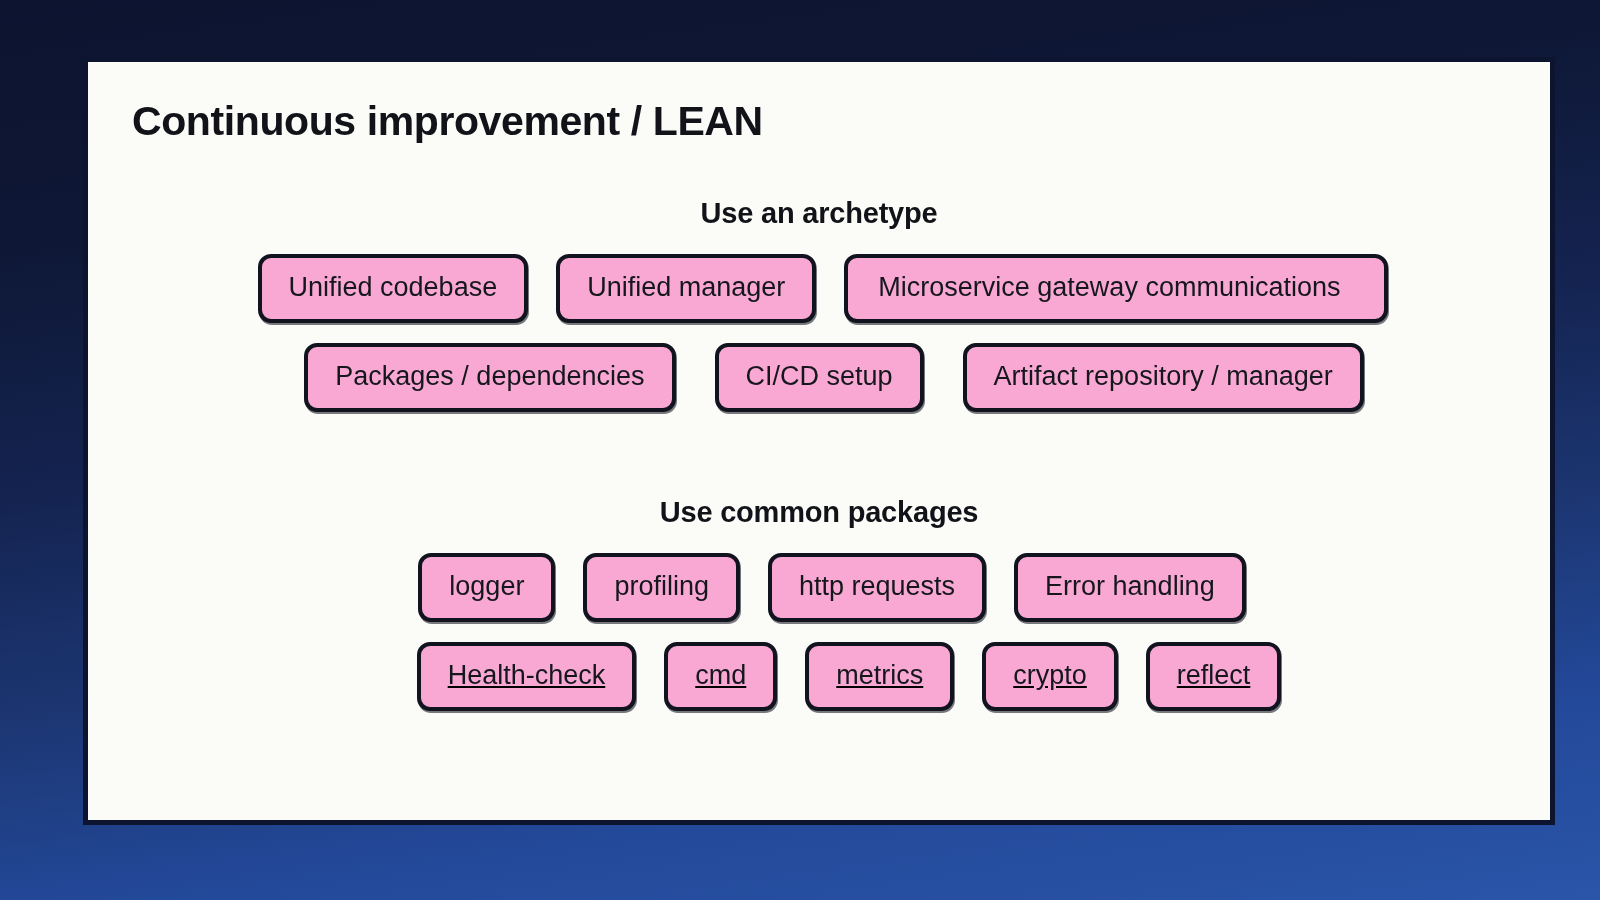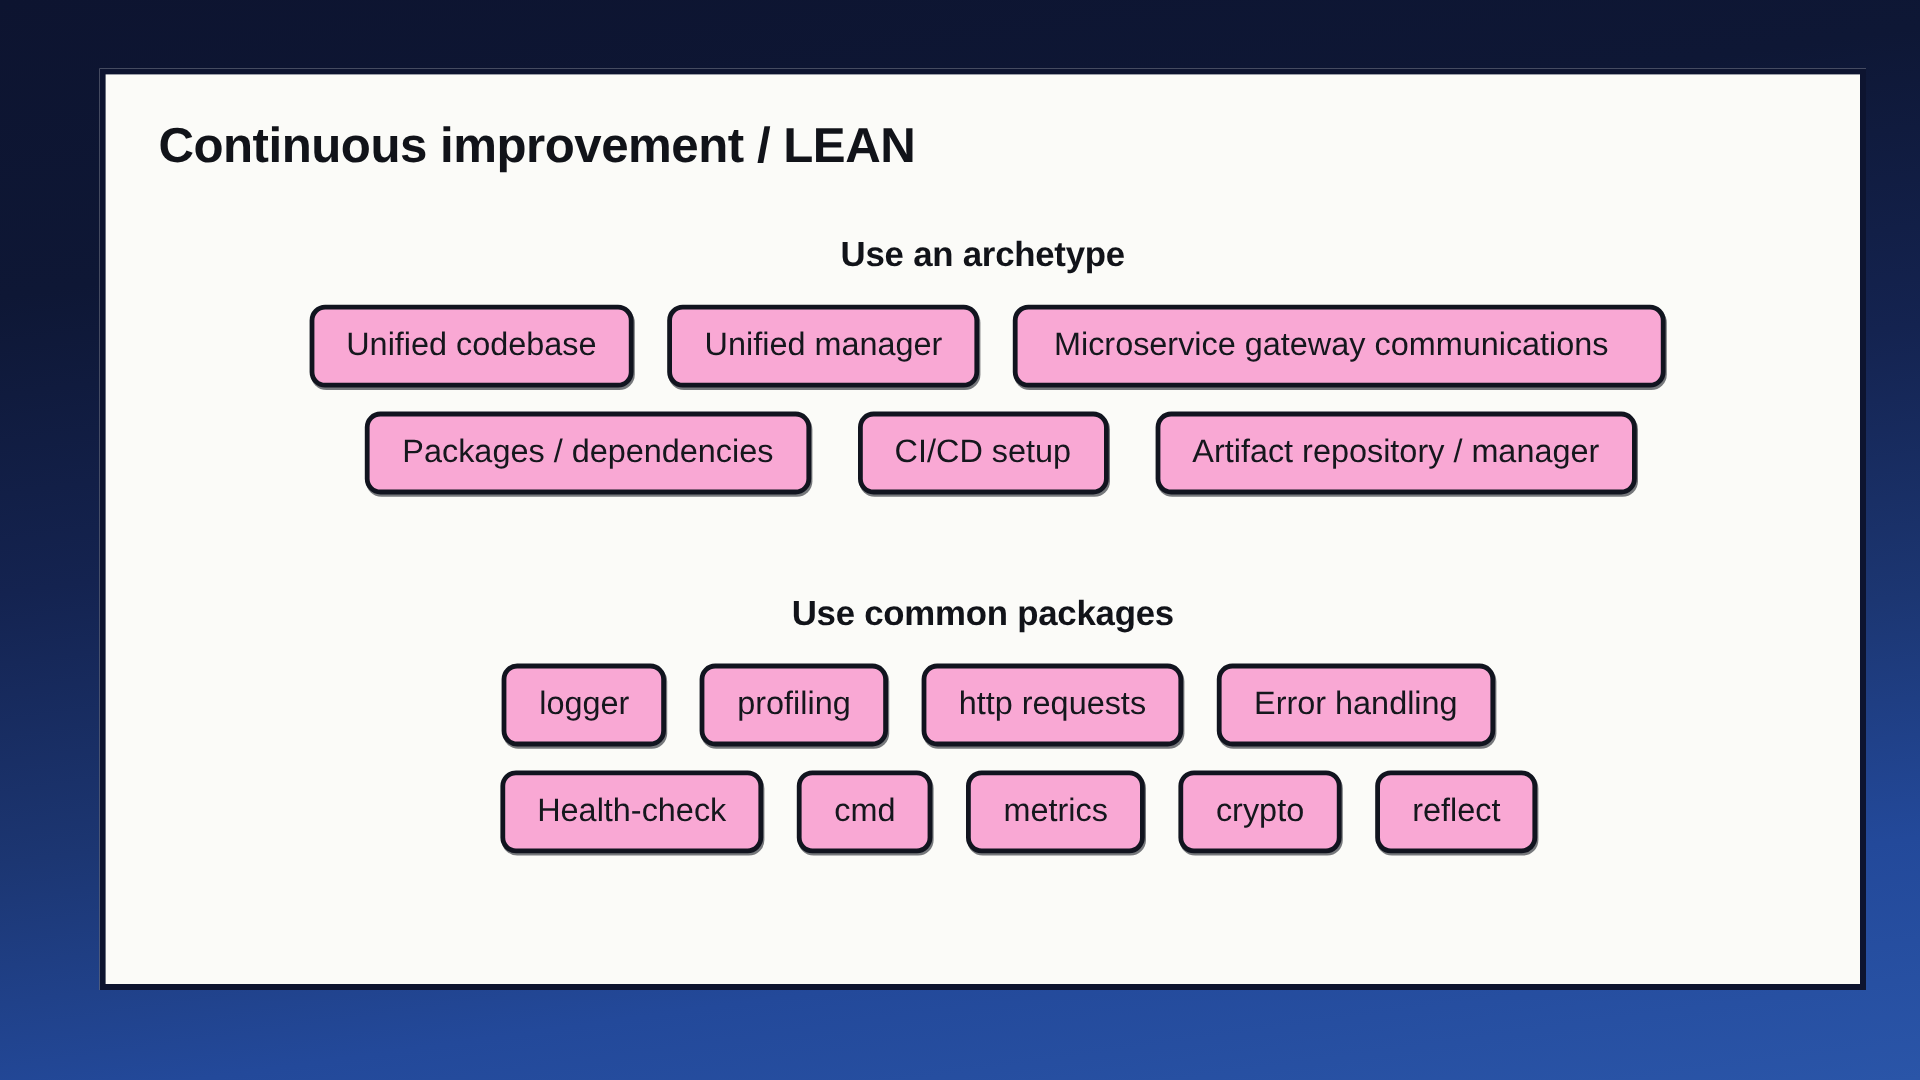--- a/index.html
+++ b/index.html
@@ -69,21 +69,21 @@
   .chip-row {
     display: flex;
     justify-content: center;
     align-items: center;
     gap: 28px;
     margin-bottom: 20px;
   }
   .chip-row-indent-a { padding-left: 8px; }
   .chip-row-indent-b { padding-left: 30px; gap: 39px; }
   .chip-row-indent-c { padding-left: 26px; }
-  .chip-row-indent-d { padding-left: 60px; }
+  .chip-row-indent-d { padding-left: 60px; text-decoration: underline; }
 
   .chip {
     border: 4px solid #11141f;
     border-radius: 13px;
     background: #f9a8d4;
     color: #15171d;
     font-size: 27px;
     line-height: 1;
     padding: 16px 27px 18px 27px;
     white-space: nowrap;

